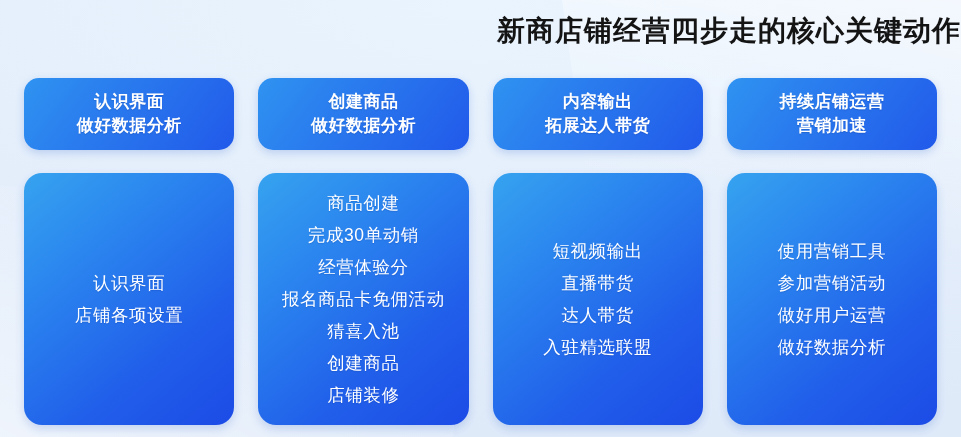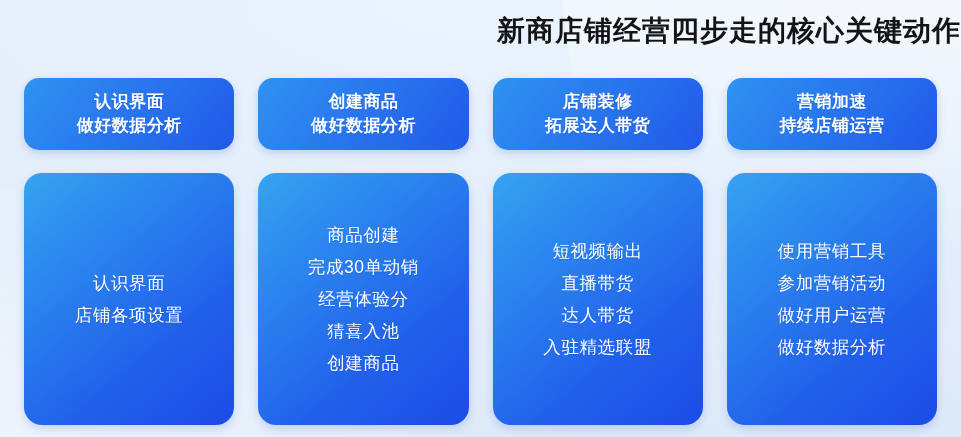--- a/index.html
+++ b/index.html
@@ -140,42 +140,44 @@
 
     <div class="column">
       <div class="step-header">
         <div class="line">创建商品</div>
         <div class="line">做好数据分析</div>
       </div>
       <div class="step-body">
         <div class="item">商品创建</div>
         <div class="item">完成30单动销</div>
         <div class="item">经营体验分</div>
+        <div class="item">报名商品卡免佣活动</div>
         <div class="item">猜喜入池</div>
         <div class="item">创建商品</div>
+        <div class="item">店铺装修</div>
       </div>
     </div>
 
     <div class="column">
       <div class="step-header">
-        <div class="line">店铺装修</div>
+        <div class="line">内容输出</div>
         <div class="line">拓展达人带货</div>
       </div>
       <div class="step-body">
         <div class="item">短视频输出</div>
         <div class="item">直播带货</div>
         <div class="item">达人带货</div>
         <div class="item">入驻精选联盟</div>
       </div>
     </div>
 
     <div class="column">
       <div class="step-header">
+        <div class="line">持续店铺运营</div>
         <div class="line">营销加速</div>
-        <div class="line">持续店铺运营</div>
       </div>
       <div class="step-body">
         <div class="item">使用营销工具</div>
         <div class="item">参加营销活动</div>
         <div class="item">做好用户运营</div>
         <div class="item">做好数据分析</div>
       </div>
     </div>
 
   </div>

